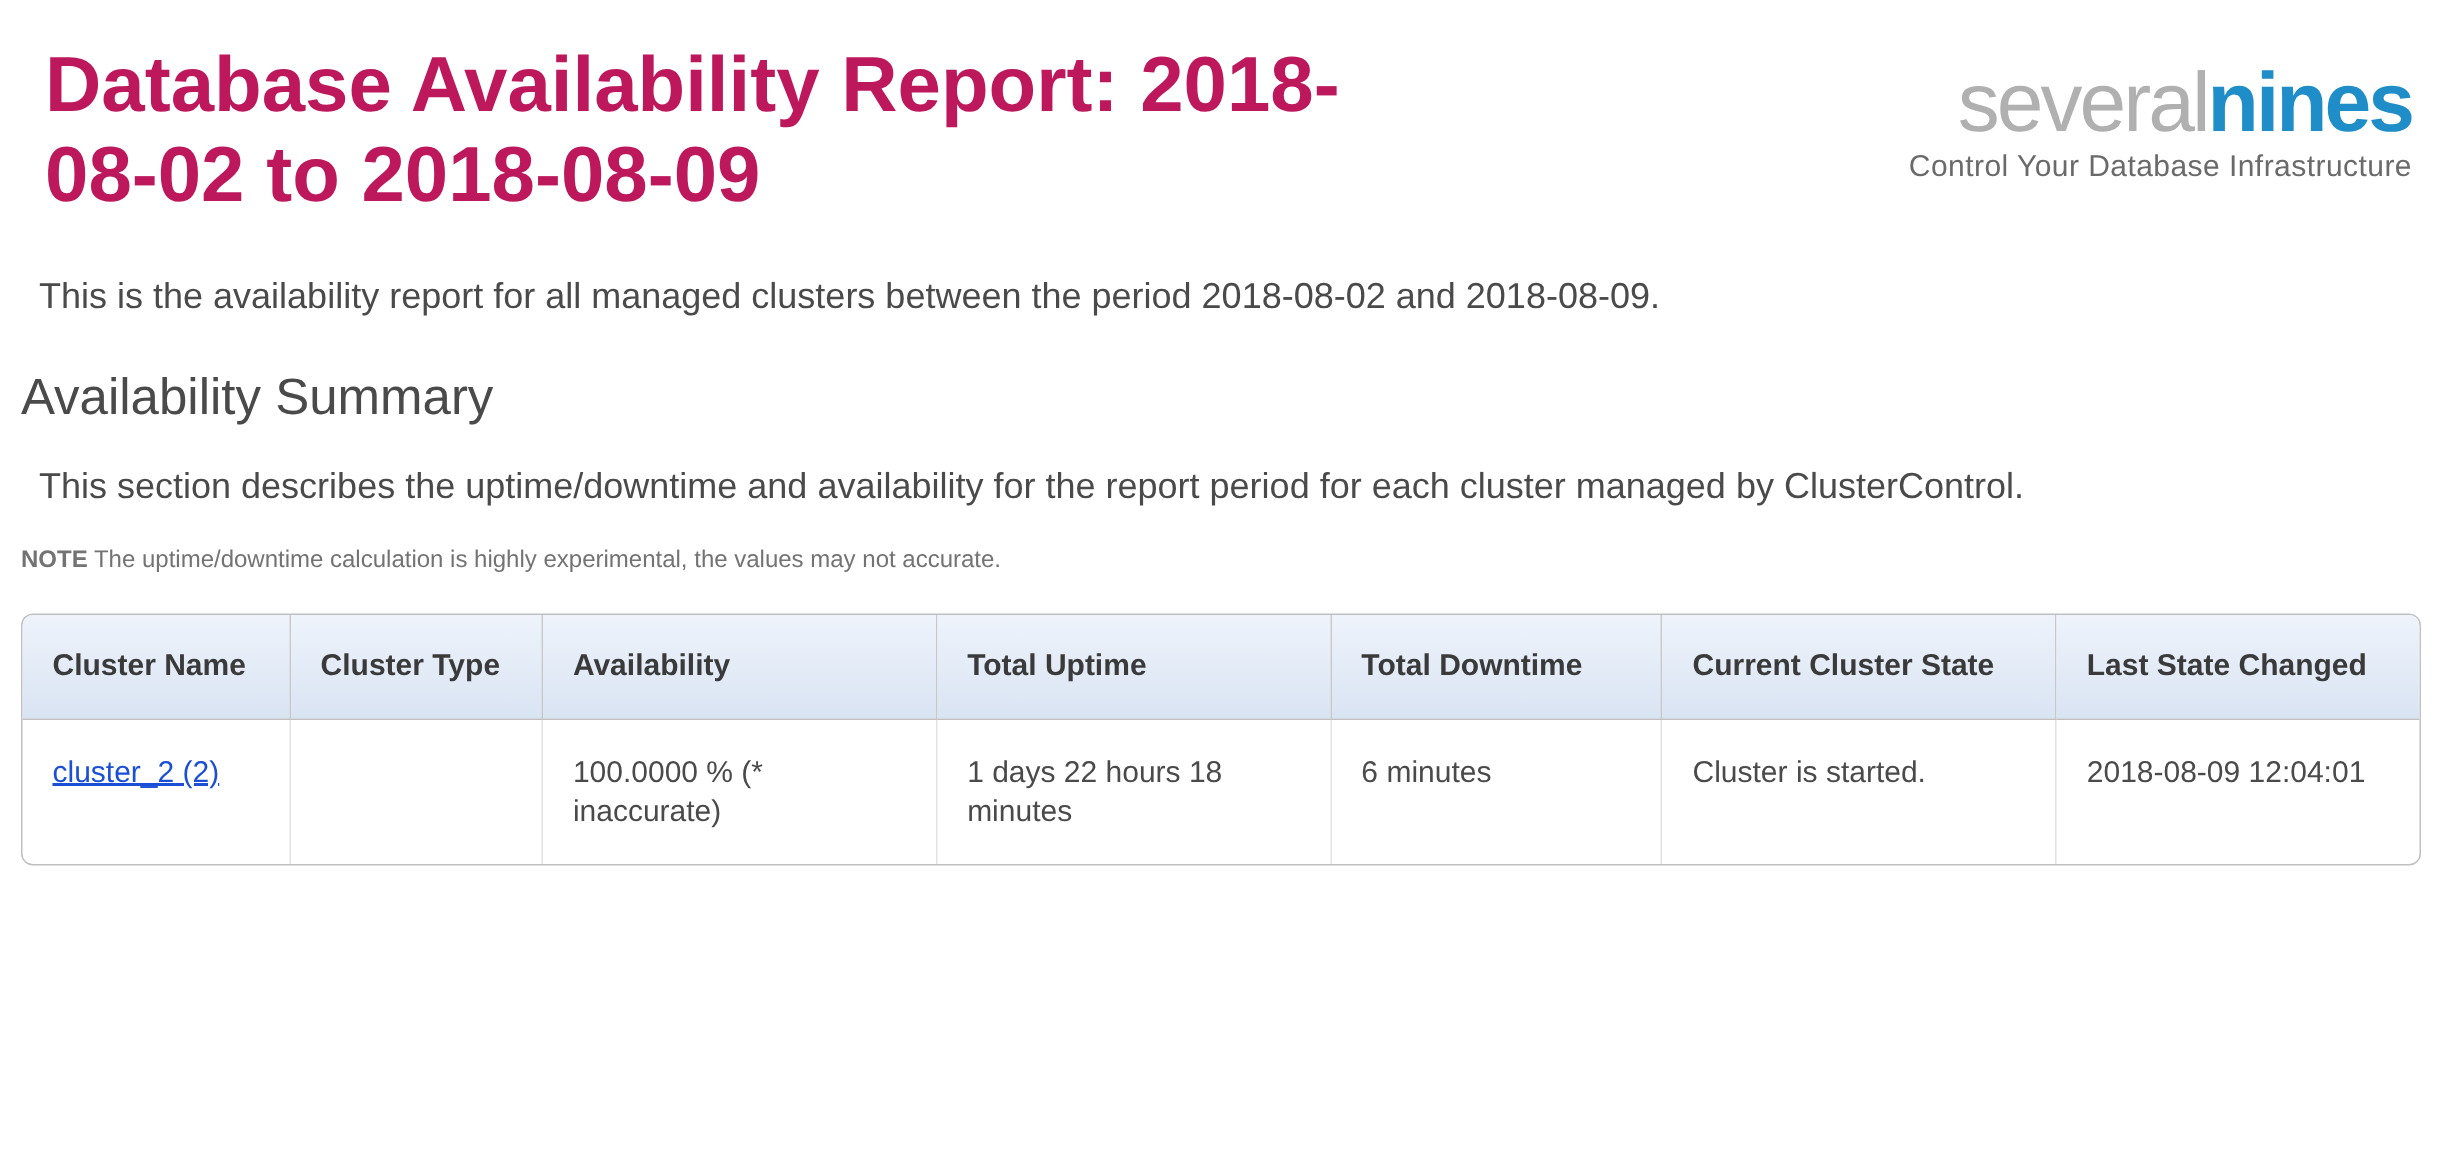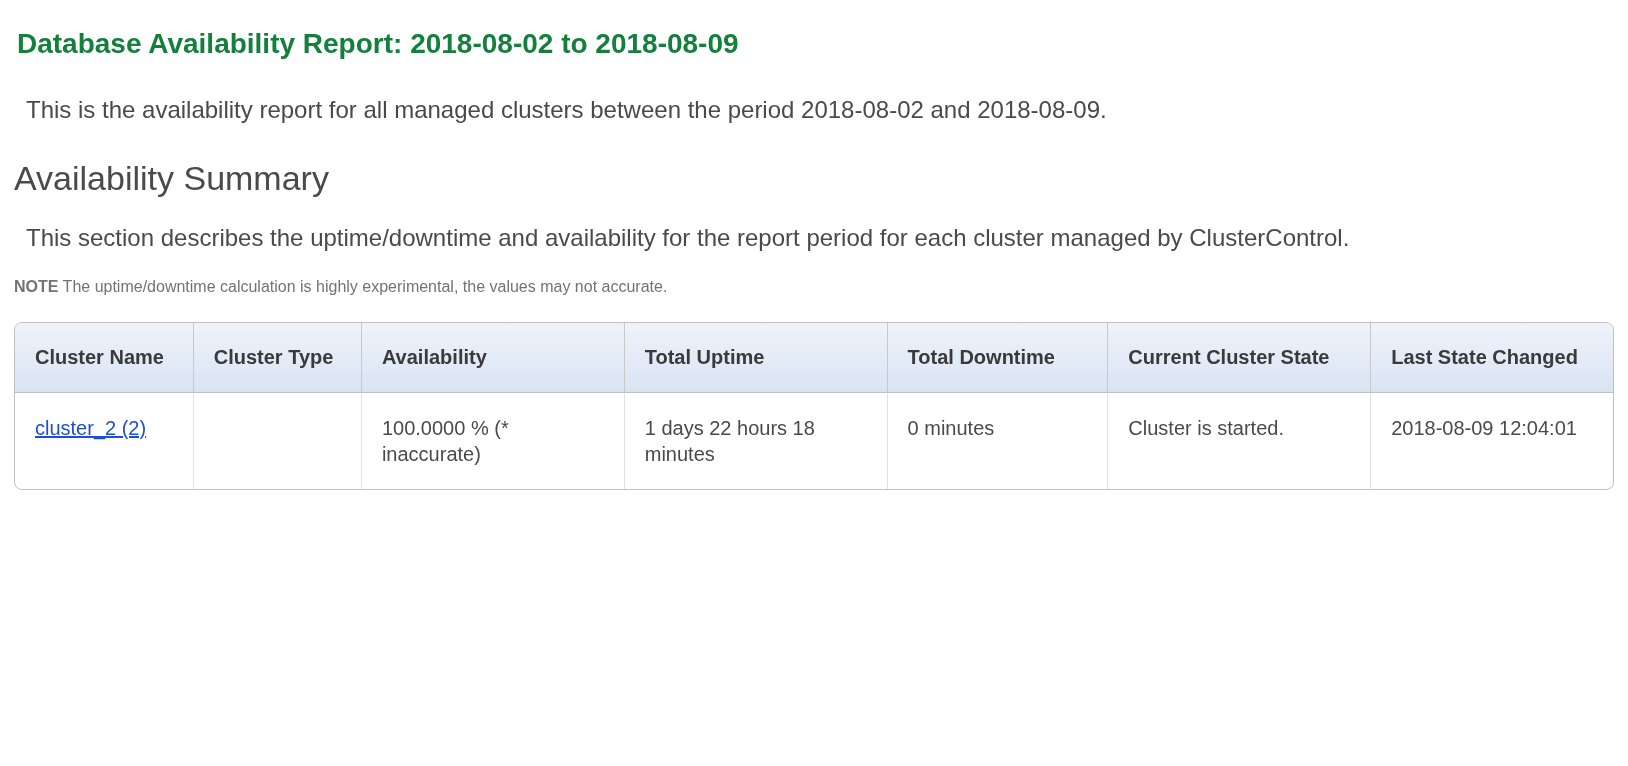--- a/index.html
+++ b/index.html
@@ -11,24 +11,24 @@
     background: #fff;
     width: 1628px;
   }
   .header-row {
     display: flex;
     justify-content: space-between;
     align-items: flex-start;
     gap: 40px;
   }
   h1 {
-    font-size: 28px;
+    font-size: 52px;
     font-weight: 700;
-    color: #15803d;
-    margin: 18px 0 10px 3px;
+    color: #be185d;
+    margin: 18px 0 10px 16px;
     line-height: 1.15;
     flex: 1;
     max-width: 880px;
   }
   .logo-block {
     text-align: right;
     margin-top: 30px;
     margin-right: 6px;
   }
   .logo {
@@ -105,20 +105,26 @@
   col.c4 { width: 250px; }
   col.c5 { width: 210px; }
   col.c6 { width: 250px; }
   col.c7 { width: 230px; }
 </style>
 </head>
 <body>
 
 <div class="header-row">
   <h1>Database Availability Report: 2018-08-02 to 2018-08-09</h1>
+  <div class="logo-block">
+    <div class="logo">
+      <span class="gray">several</span><span class="blue">nines</span>
+    </div>
+    <div class="tagline">Control Your Database Infrastructure</div>
+  </div>
 </div>
 
 <p class="intro">This is the availability report for all managed clusters between the period 2018-08-02 and 2018-08-09.</p>
 
 <h2>Availability Summary</h2>
 
 <p class="section-desc">This section describes the uptime/downtime and availability for the report period for each cluster managed by ClusterControl.</p>
 
 <p class="note">
   <b>NOTE</b><span> The uptime/downtime calculation is highly experimental, the values may not accurate.</span>
@@ -144,18 +150,18 @@
       <th>Current Cluster State</th>
       <th>Last State Changed</th>
     </tr>
   </thead>
   <tbody>
     <tr>
       <td><a href="#" class="cluster-link">cluster_2 (2)</a></td>
       <td></td>
       <td>100.0000 % (* inaccurate)</td>
       <td>1 days 22 hours 18 minutes</td>
-      <td>0 minutes</td>
+      <td>6 minutes</td>
       <td>Cluster is started.</td>
       <td>2018-08-09 12:04:01</td>
     </tr>
   </tbody>
 </table>
 
 </body></html>

